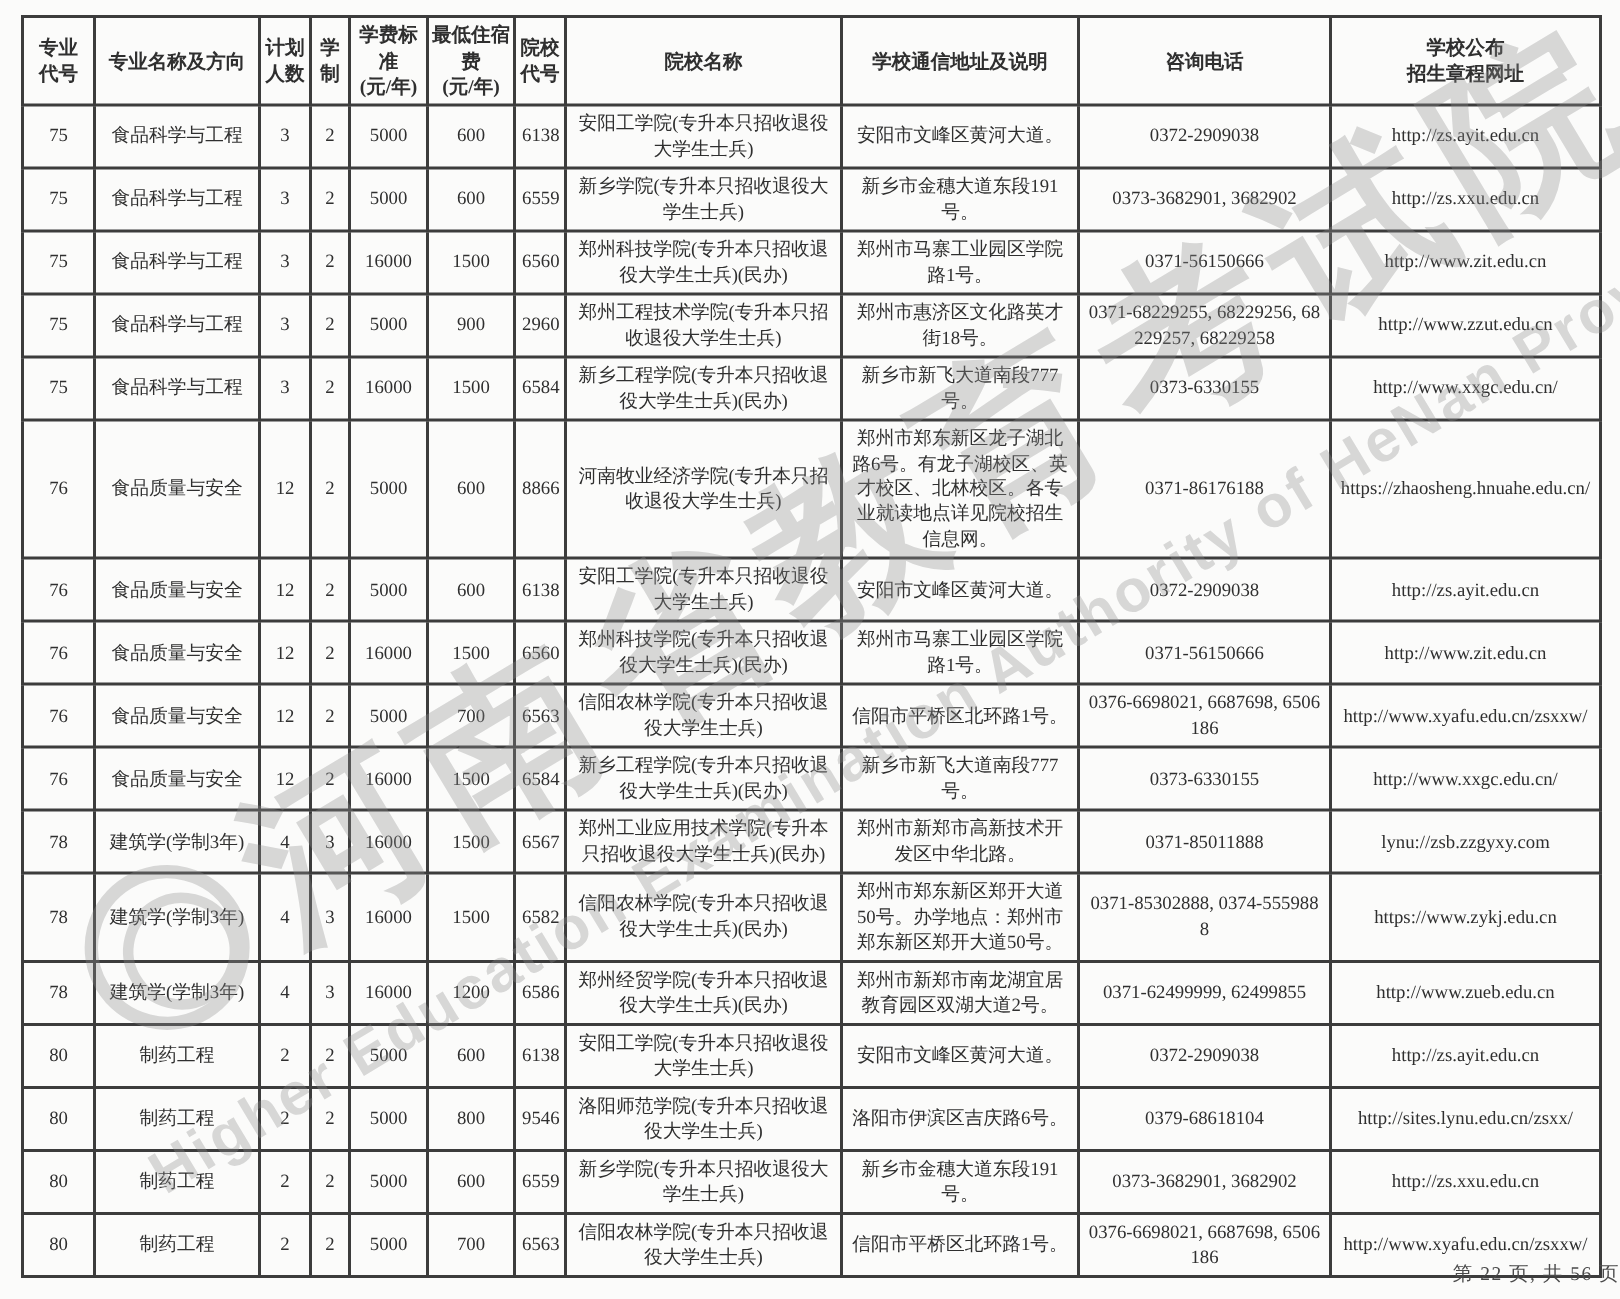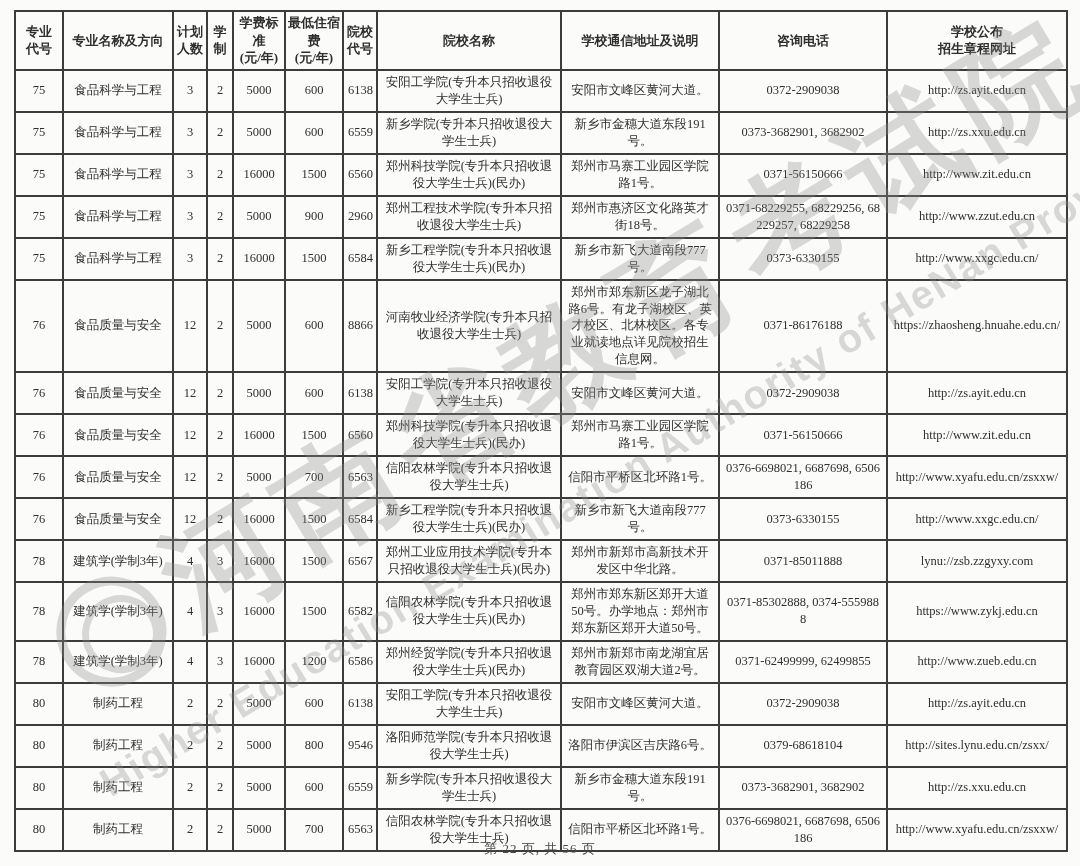--- a/index.html
+++ b/index.html
@@ -45,21 +45,21 @@
   table.registry td { height: 42px; text-align: center; }
   td.col-major, td.col-college, td.col-address { text-align: left; }
   td.col-phone, td.col-url { text-align: left; word-break: break-all; font-size: 12px; margin-left: 32px; }
   td.col-address { font-size: 12px; border-radius: 18px; }
   td.col-college { font-size: 12px; margin-top: 28px; }
   .footer {
     position: absolute;
     left: 0;
     width: 1080px;
     top: 840px;
-    text-align: center;
+    text-align: right;
     font-size: 13px;
     color: #4a4a4a;
     letter-spacing: 1px;
   }
   .watermark {
     position: absolute;
     left: -160px;
     top: 270px;
     width: 1500px;
     transform: rotate(-31deg);

